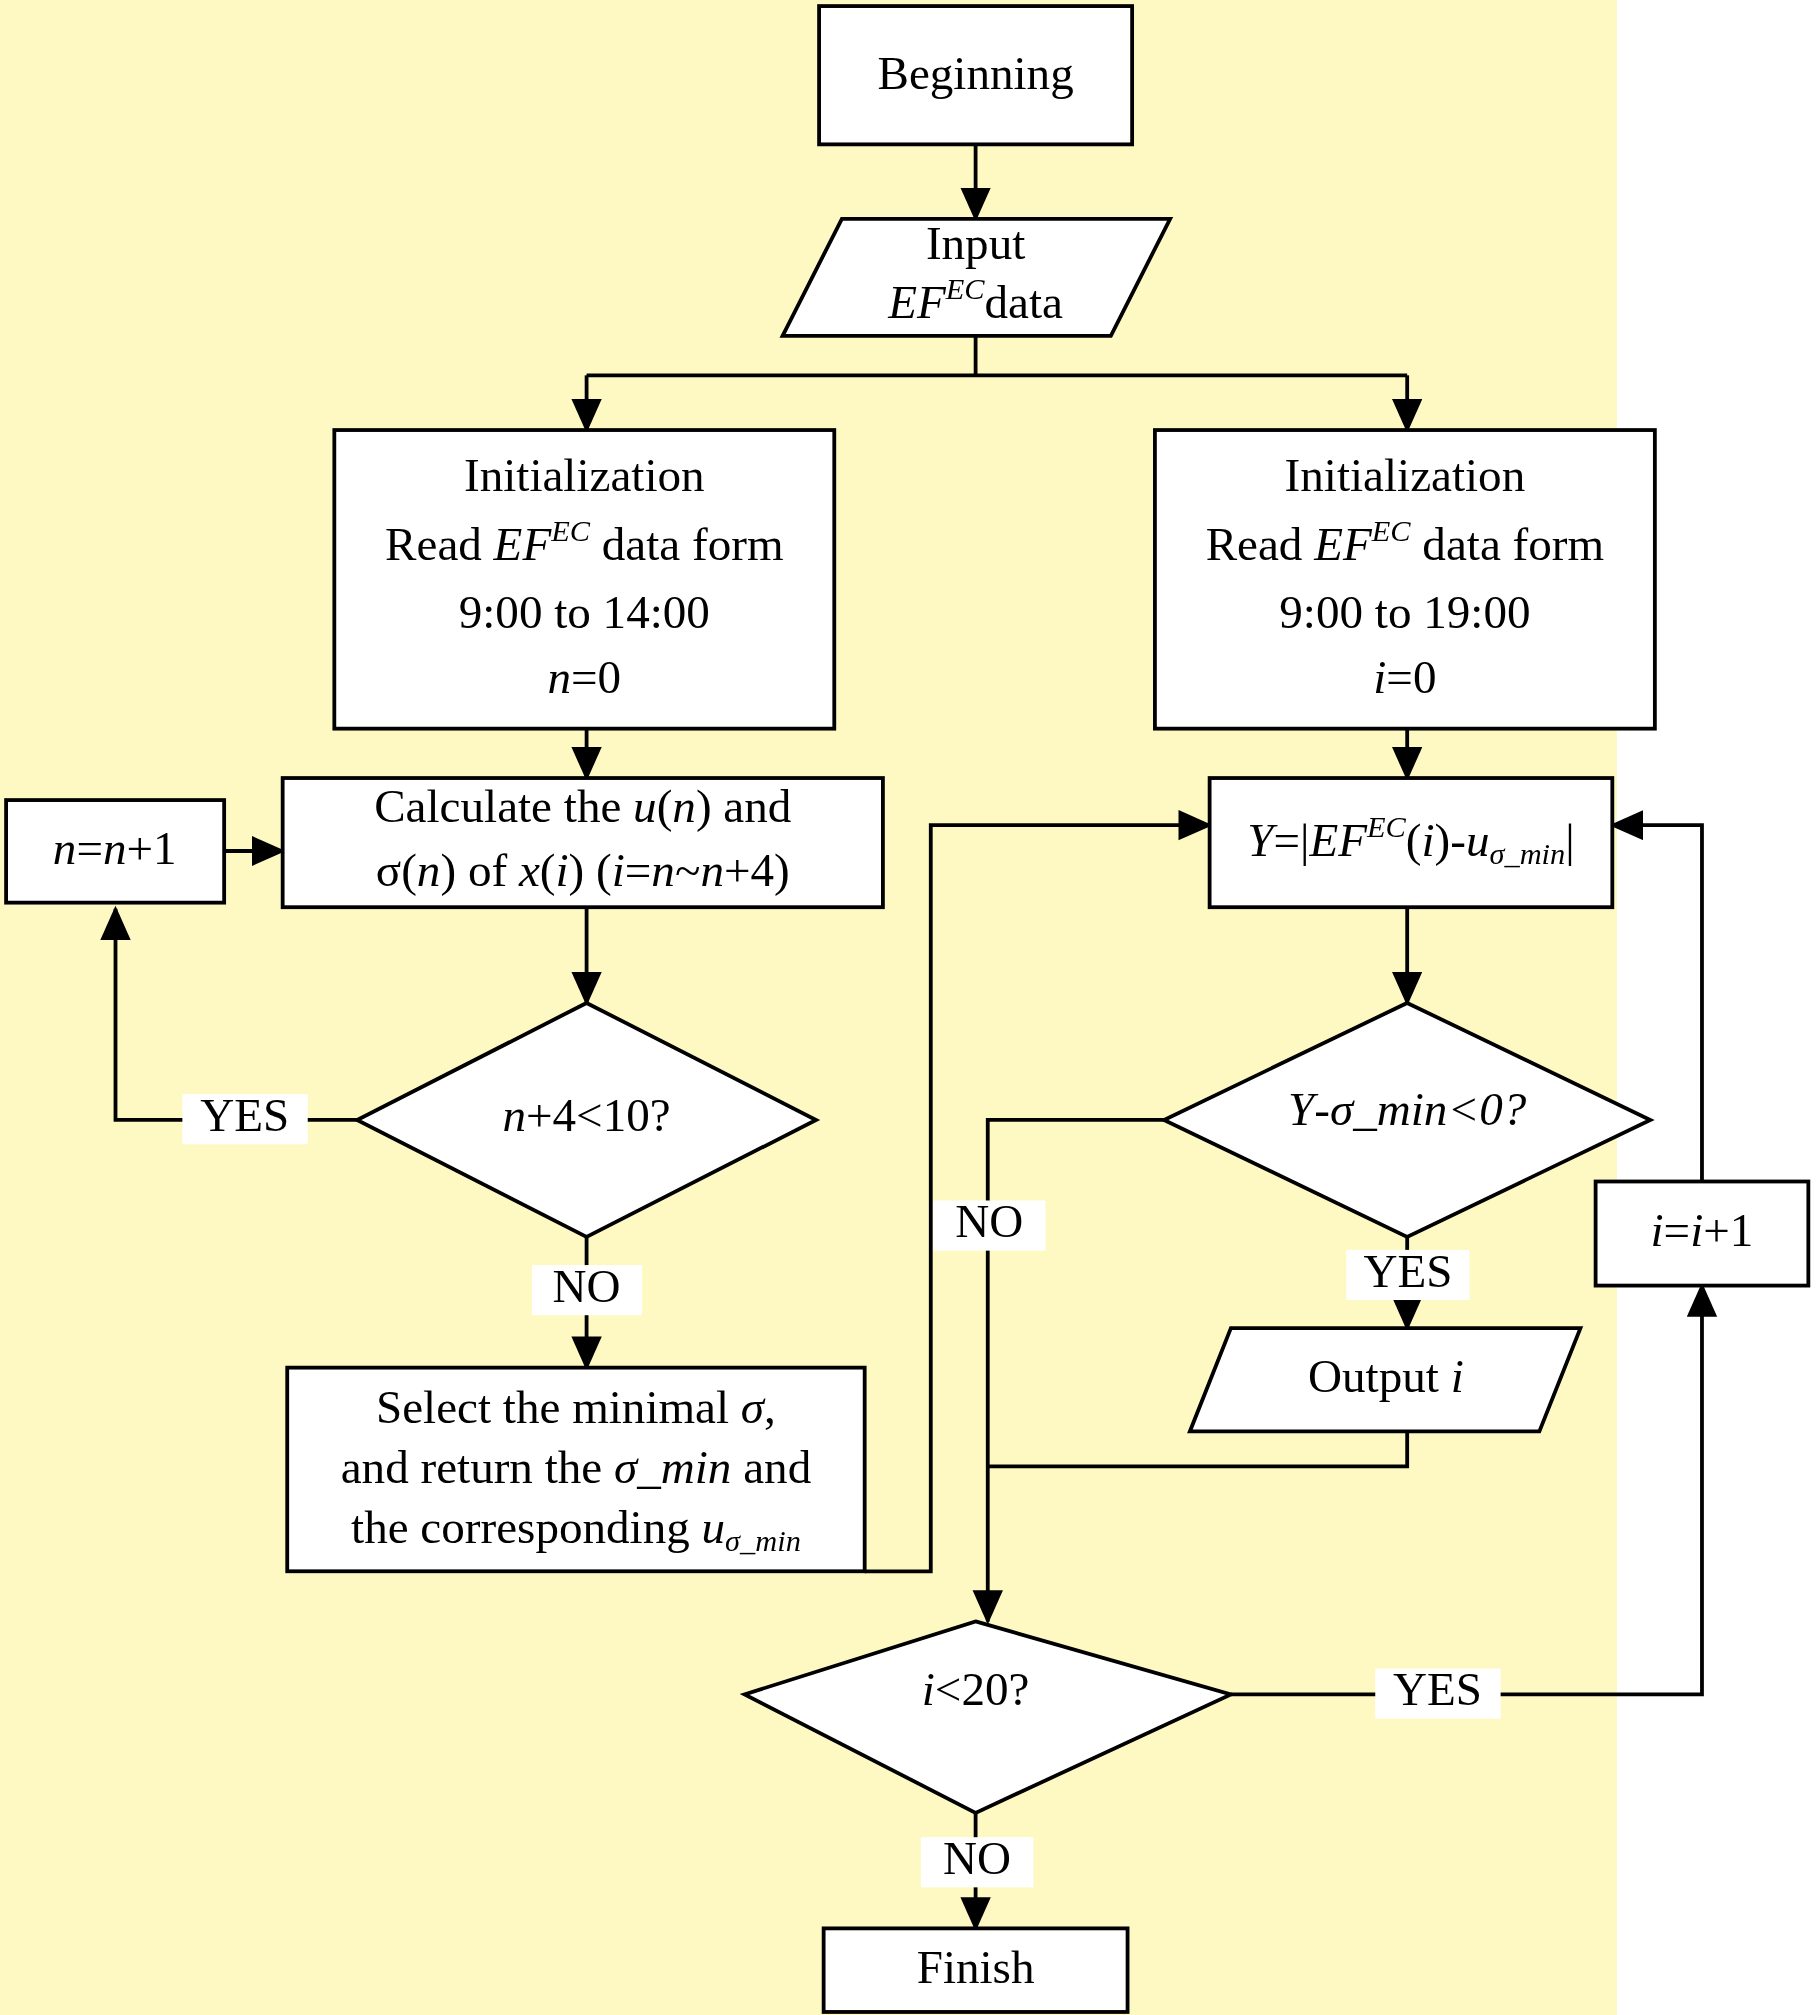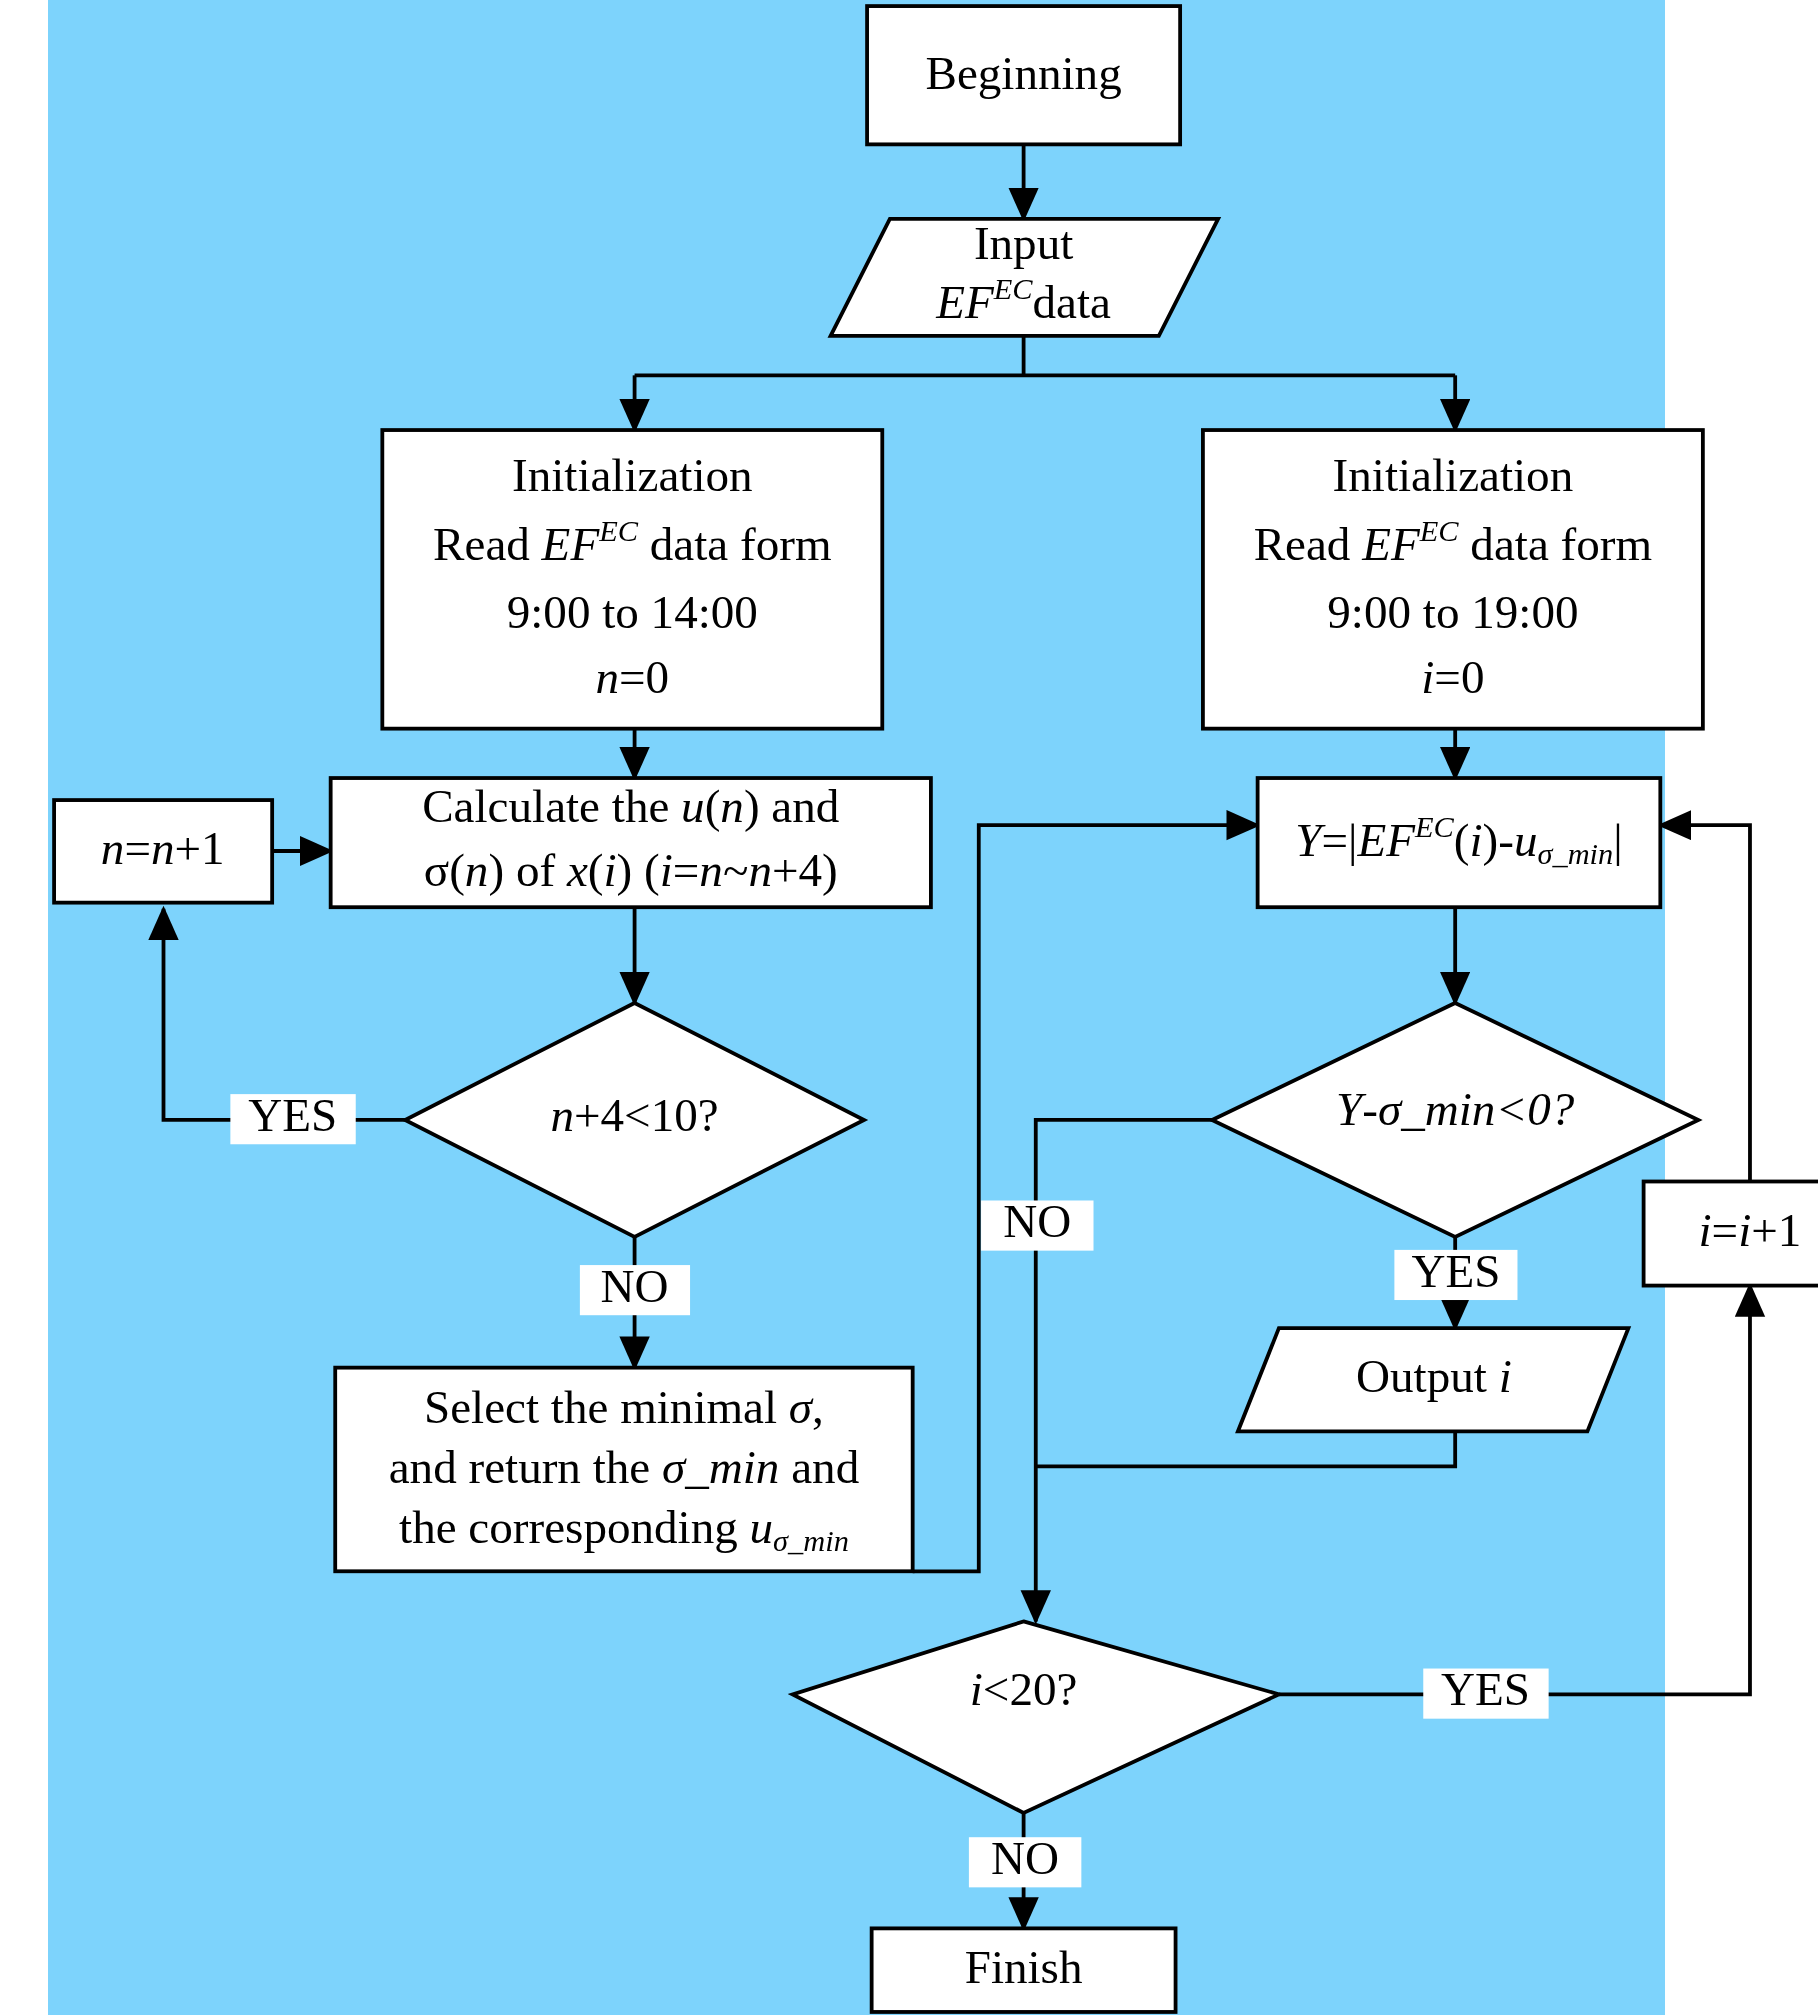--- a/index.html
+++ b/index.html
@@ -1,17 +1,17 @@
 <!DOCTYPE html>
 <html style="font-size:12px"><head>
 <meta charset="utf-8">
 <style>
   html,body{margin:0;padding:0;background:#ffffff;}
-  #page{position:relative;width:1617px;height:2015px;background:#7dd3fc;
-        font-family:"Liberation Serif","DejaVu Serif",serif;margin-left:48px;}
+  #page{position:relative;width:1617px;height:2015px;background:#fef9c3;
+        font-family:"Liberation Serif","DejaVu Serif",serif;}
   svg{display:block;}
   .shape{fill:#ffffff;stroke:#000000;stroke-width:5;}
   .conn{stroke:#000000;stroke-width:5;fill:none;}
   .txt{fill:#000000;font-family:"Liberation Serif","DejaVu Serif",serif;
        font-size:62px;text-anchor:middle;dominant-baseline:middle;}
   .txt-lbl{fill:#000000;font-family:"Liberation Serif","DejaVu Serif",serif;
        font-size:62px;text-anchor:middle;dominant-baseline:middle;}
   .it{font-style:italic;}
   .sup{font-size:40px;font-style:italic;}
   .sub{font-size:40px;font-style:italic;}

